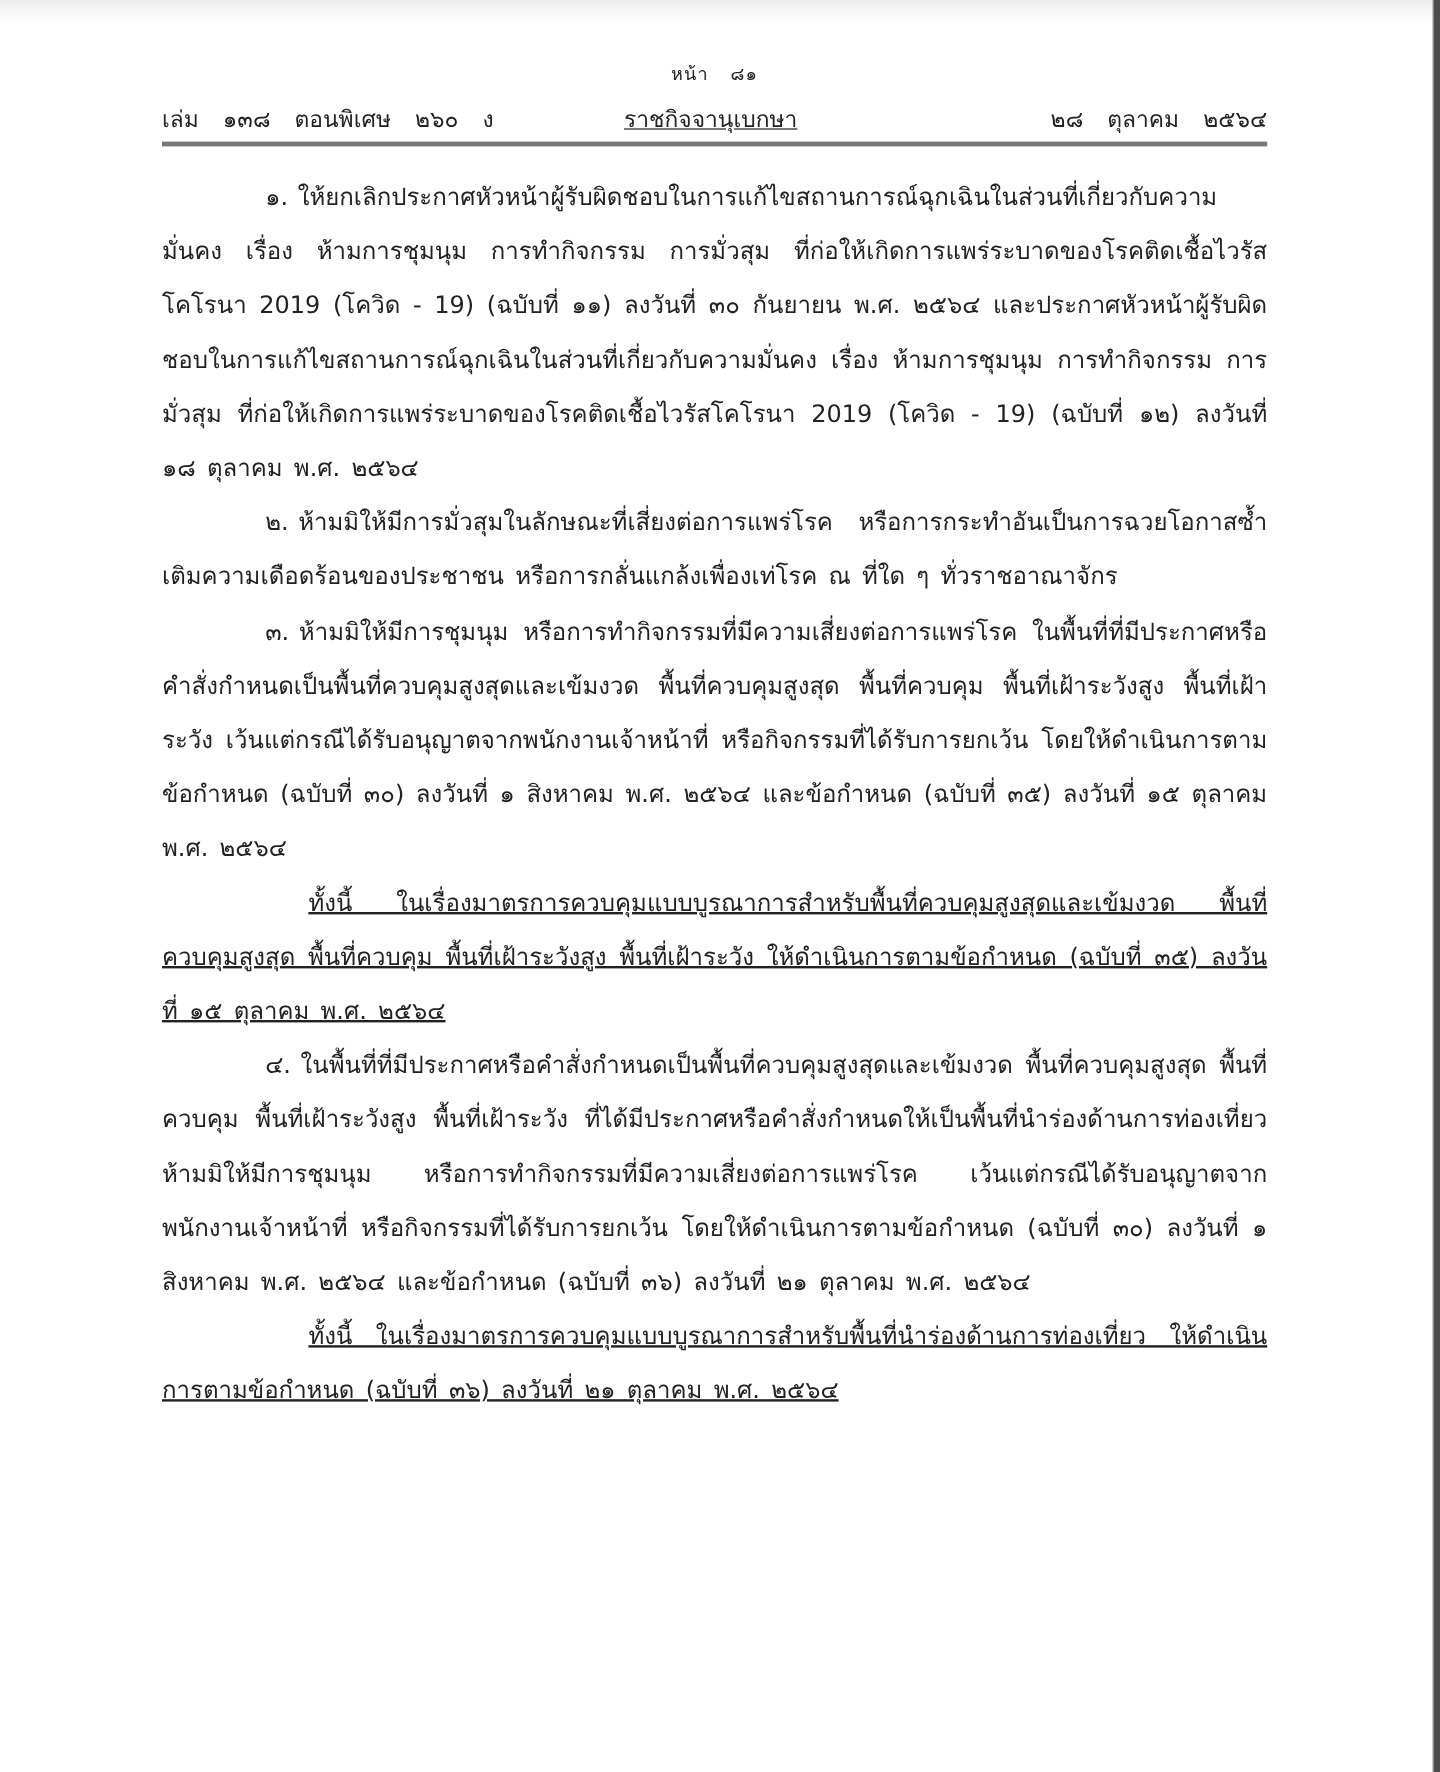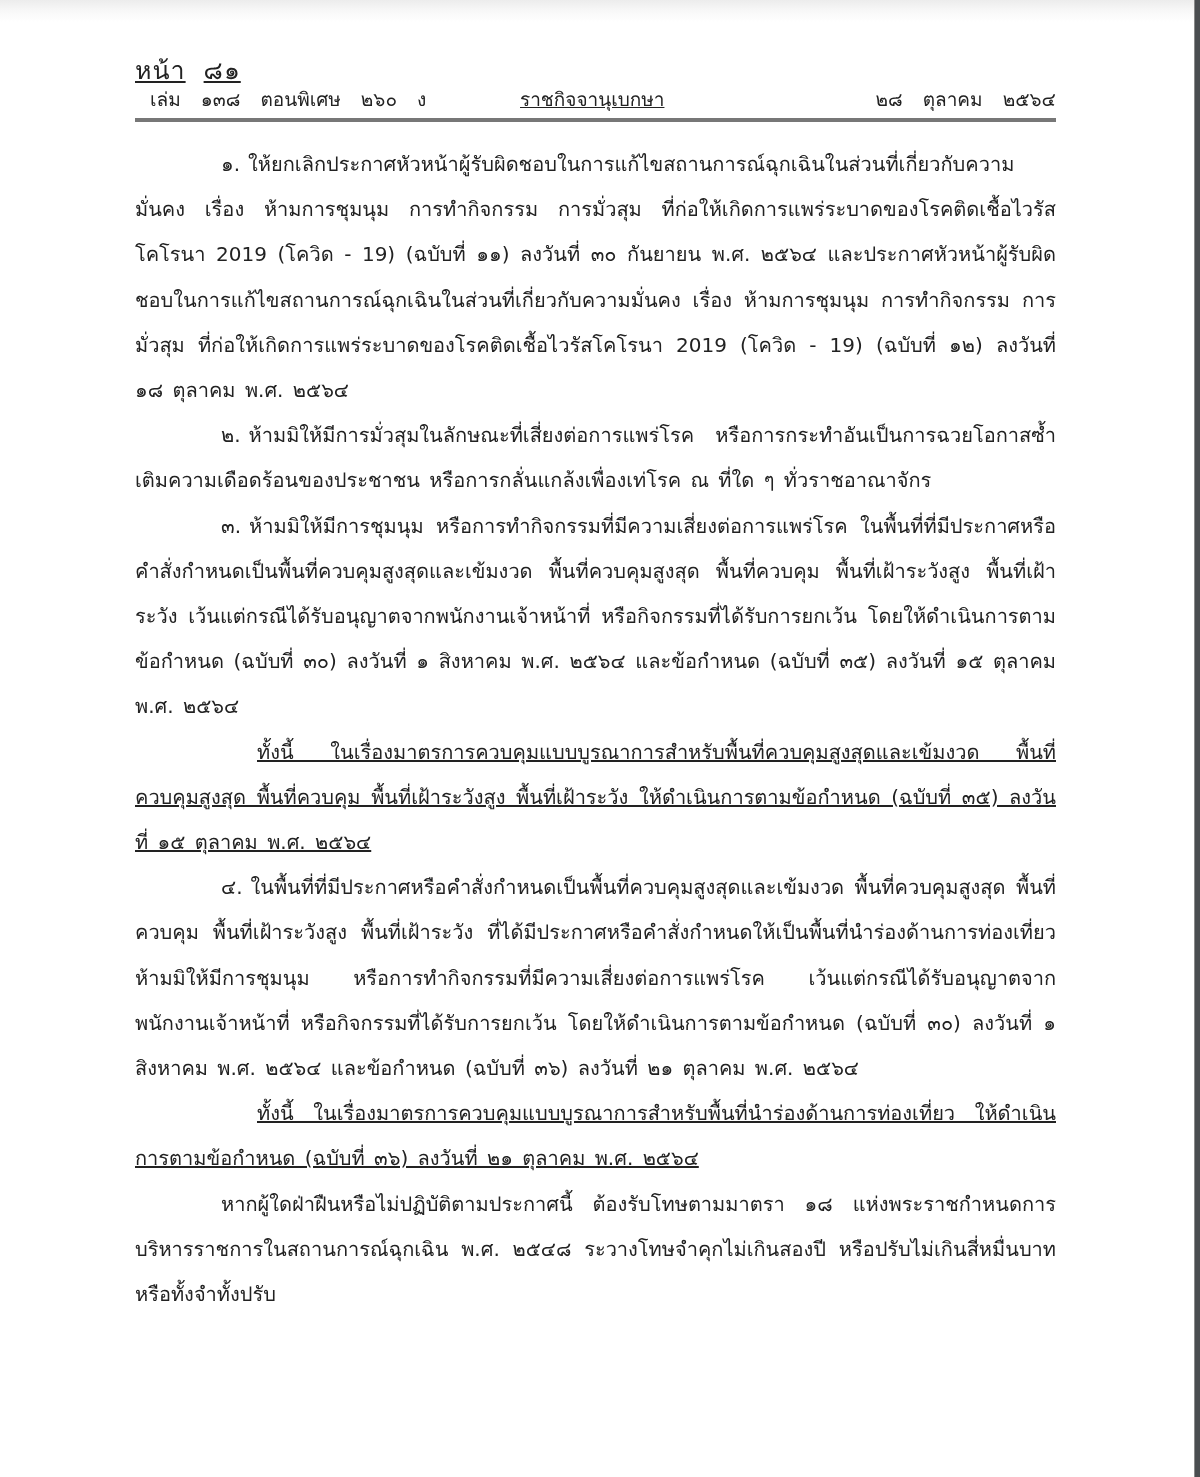--- a/index.html
+++ b/index.html
@@ -33,35 +33,34 @@
       position: absolute;
       left: 135px;
       top: 0;
       width: 921px;
     }
     .page-number {
       position: absolute;
       top: 50px;
       left: 0;
       width: 921px;
-      text-align: left;
-      font-size: 25px;
+      text-align: center;
+      font-size: 15px;
       letter-spacing: 1px;
-      text-decoration: underline;
     }
     .page-number span + span { margin-left: 18px; }
     .running-head {
       position: absolute;
       top: 84px;
       left: 0;
       width: 921px;
       height: 28px;
       font-size: 19px;
     }
-    .rh-left { position: absolute; left: 0; top: 0; word-spacing: 14px; margin-left: 15px; }
+    .rh-left { position: absolute; left: 0; top: 0; word-spacing: 14px; }
     .rh-center { position: absolute; left: 385px; top: 0; text-decoration: underline; }
     .rh-right { position: absolute; right: 0; top: 0; word-spacing: 14px; text-align: center; }
     .rule {
       position: absolute;
       top: 118px;
       left: 0;
       width: 921px;
       height: 4px;
       background: #777777;
     }
@@ -104,16 +103,15 @@
 
   <div class="rule"></div>
 
   <div class="body-text">
     <p class="para indent-1"><span class="num">๑.</span><span>ให้ยกเลิกประกาศหัวหน้าผู้รับผิดชอบในการแก้ไขสถานการณ์ฉุกเฉินในส่วนที่เกี่ยวกับความมั่นคง เรื่อง ห้ามการชุมนุม การทำกิจกรรม การมั่วสุม ที่ก่อให้เกิดการแพร่ระบาดของโรคติดเชื้อไวรัสโคโรนา 2019 (โควิด - 19) (ฉบับที่ ๑๑) ลงวันที่ ๓๐ กันยายน พ.ศ. ๒๕๖๔ และประกาศหัวหน้าผู้รับผิดชอบในการแก้ไขสถานการณ์ฉุกเฉินในส่วนที่เกี่ยวกับความมั่นคง เรื่อง ห้ามการชุมนุม การทำกิจกรรม การมั่วสุม ที่ก่อให้เกิดการแพร่ระบาดของโรคติดเชื้อไวรัสโคโรนา 2019 (โควิด - 19) (ฉบับที่ ๑๒) ลงวันที่ ๑๘ ตุลาคม พ.ศ. ๒๕๖๔</span></p>
     <p class="para indent-1"><span class="num">๒.</span><span>ห้ามมิให้มีการมั่วสุมในลักษณะที่เสี่ยงต่อการแพร่โรค หรือการกระทำอันเป็นการฉวยโอกาสซ้ำเติมความเดือดร้อนของประชาชน หรือการกลั่นแกล้งเพื่องเท่โรค ณ ที่ใด ๆ ทั่วราชอาณาจักร</span></p>
     <p class="para indent-1"><span class="num">๓.</span><span>ห้ามมิให้มีการชุมนุม หรือการทำกิจกรรมที่มีความเสี่ยงต่อการแพร่โรค ในพื้นที่ที่มีประกาศหรือคำสั่งกำหนดเป็นพื้นที่ควบคุมสูงสุดและเข้มงวด พื้นที่ควบคุมสูงสุด พื้นที่ควบคุม พื้นที่เฝ้าระวังสูง พื้นที่เฝ้าระวัง เว้นแต่กรณีได้รับอนุญาตจากพนักงานเจ้าหน้าที่ หรือกิจกรรมที่ได้รับการยกเว้น โดยให้ดำเนินการตามข้อกำหนด (ฉบับที่ ๓๐) ลงวันที่ ๑ สิงหาคม พ.ศ. ๒๕๖๔ และข้อกำหนด (ฉบับที่ ๓๕) ลงวันที่ ๑๕ ตุลาคม พ.ศ. ๒๕๖๔</span></p>
     <p class="para indent-2"><span>ทั้งนี้ ในเรื่องมาตรการควบคุมแบบบูรณาการสำหรับพื้นที่ควบคุมสูงสุดและเข้มงวด พื้นที่ควบคุมสูงสุด พื้นที่ควบคุม พื้นที่เฝ้าระวังสูง พื้นที่เฝ้าระวัง ให้ดำเนินการตามข้อกำหนด (ฉบับที่ ๓๕) ลงวันที่ ๑๕ ตุลาคม พ.ศ. ๒๕๖๔</span></p>
     <p class="para indent-1"><span class="num">๔.</span><span>ในพื้นที่ที่มีประกาศหรือคำสั่งกำหนดเป็นพื้นที่ควบคุมสูงสุดและเข้มงวด พื้นที่ควบคุมสูงสุด พื้นที่ควบคุม พื้นที่เฝ้าระวังสูง พื้นที่เฝ้าระวัง ที่ได้มีประกาศหรือคำสั่งกำหนดให้เป็นพื้นที่นำร่องด้านการท่องเที่ยว ห้ามมิให้มีการชุมนุม หรือการทำกิจกรรมที่มีความเสี่ยงต่อการแพร่โรค เว้นแต่กรณีได้รับอนุญาตจากพนักงานเจ้าหน้าที่ หรือกิจกรรมที่ได้รับการยกเว้น โดยให้ดำเนินการตามข้อกำหนด (ฉบับที่ ๓๐) ลงวันที่ ๑ สิงหาคม พ.ศ. ๒๕๖๔ และข้อกำหนด (ฉบับที่ ๓๖) ลงวันที่ ๒๑ ตุลาคม พ.ศ. ๒๕๖๔</span></p>
     <p class="para indent-2"><span>ทั้งนี้ ในเรื่องมาตรการควบคุมแบบบูรณาการสำหรับพื้นที่นำร่องด้านการท่องเที่ยว ให้ดำเนินการตามข้อกำหนด (ฉบับที่ ๓๖) ลงวันที่ ๒๑ ตุลาคม พ.ศ. ๒๕๖๔</span></p>
-    <p class="para indent-3"><span>หากผู้ใดฝ่าฝืนหรือไม่ปฏิบัติตามประกาศนี้ ต้องรับโทษตามมาตรา ๑๘ แห่งพระราชกำหนดการบริหารราชการในสถานการณ์ฉุกเฉิน พ.ศ. ๒๕๔๘ ระวางโทษจำคุกไม่เกินสองปี หรือปรับไม่เกินสี่หมื่นบาท หรือทั้งจำทั้งปรับ</span></p>
   </div>
 
 </div>
 
 </body></html>

